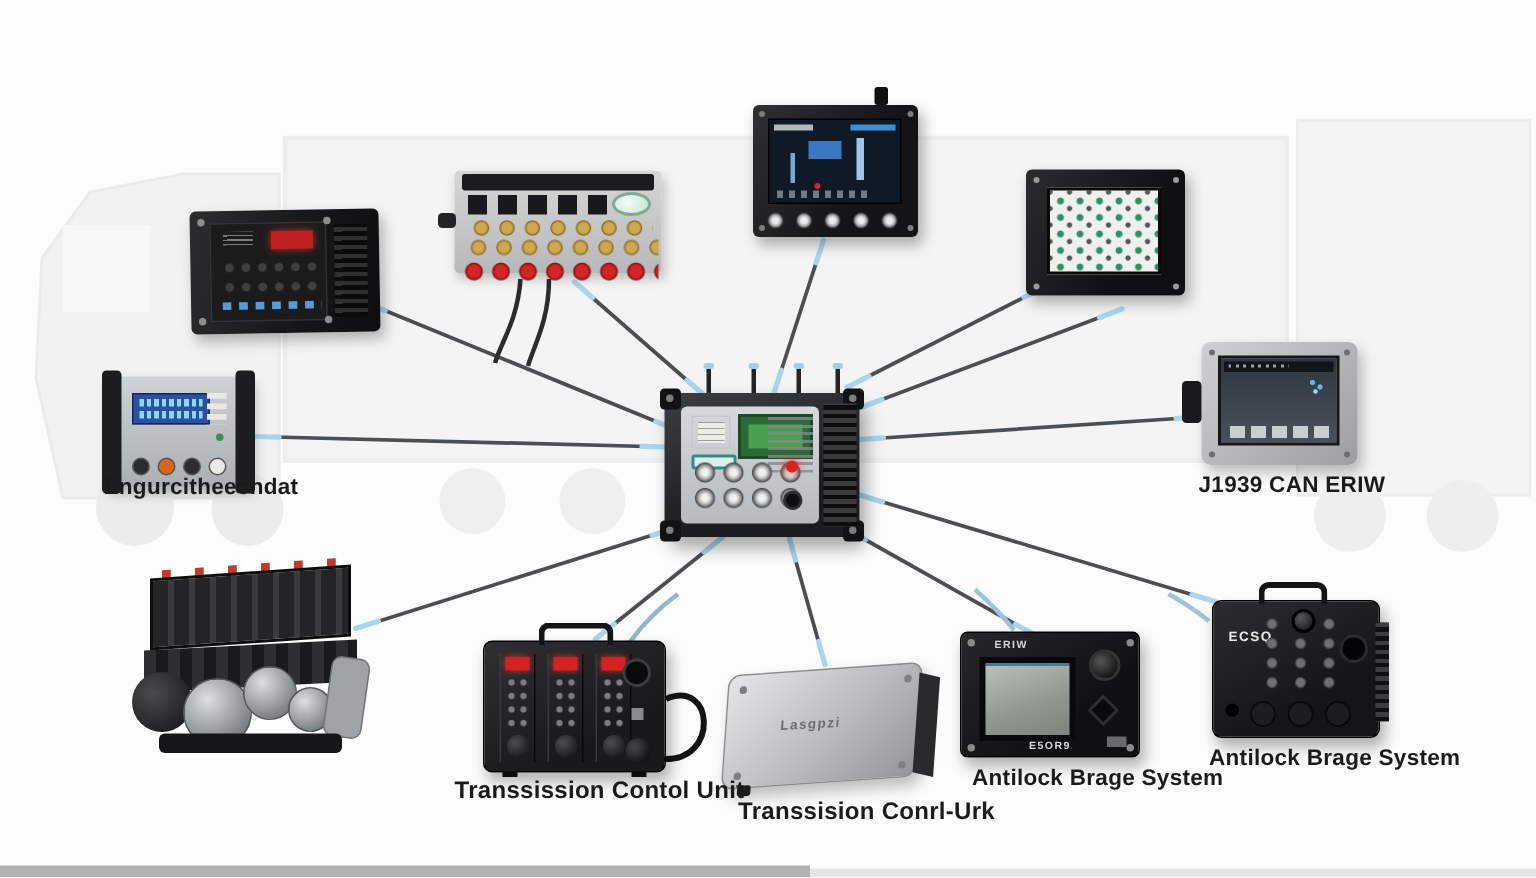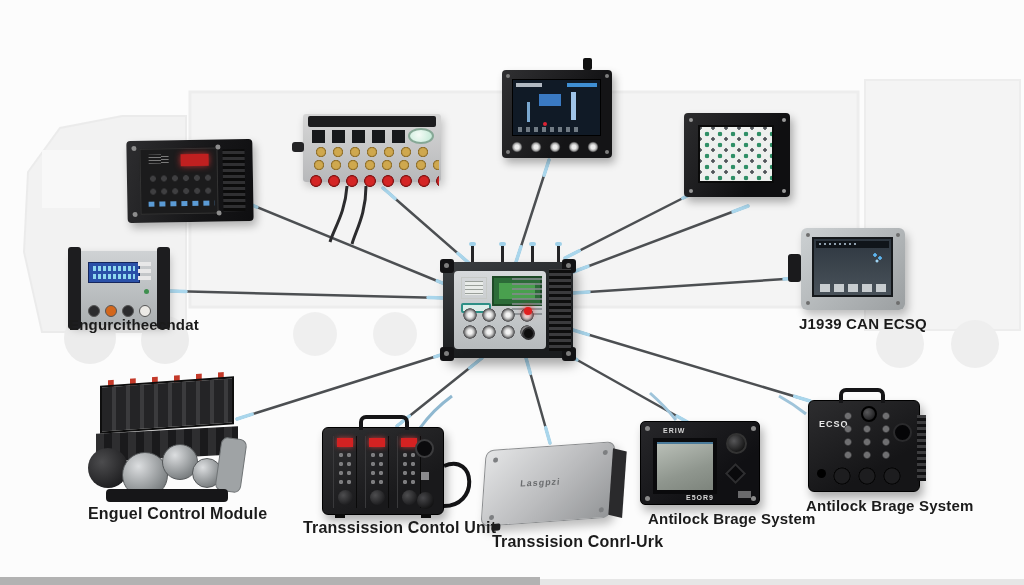--- a/index.html
+++ b/index.html
@@ -432,20 +432,19 @@
     <div class="logo">ECSQ</div>
     <div class="grid"></div>
     <div class="bc"></div>
     <div class="rc"></div>
     <div class="conn"></div>
     <div class="lc"></div>
     <div class="hs"></div>
   </div>
 
   <div class="cap cap-left">Engurcitheecndat</div>
-  <div class="cap cap-right">J1939 CAN ECSQ</div>
-  <div class="cap cap-engine">Enguel Control Module</div>
+  <div class="cap cap-right">J1939 CAN ERIW</div>
   <div class="cap cap-metal">Transsision Conrl-Urk</div>
   <div class="cap cap-portable">Transsission Contol Unit</div>
   <div class="cap cap-absdisp">Antilock Brage System</div>
   <div class="cap cap-absbox">Antilock Brage System</div>
 
 </div>
 
 </body></html>

